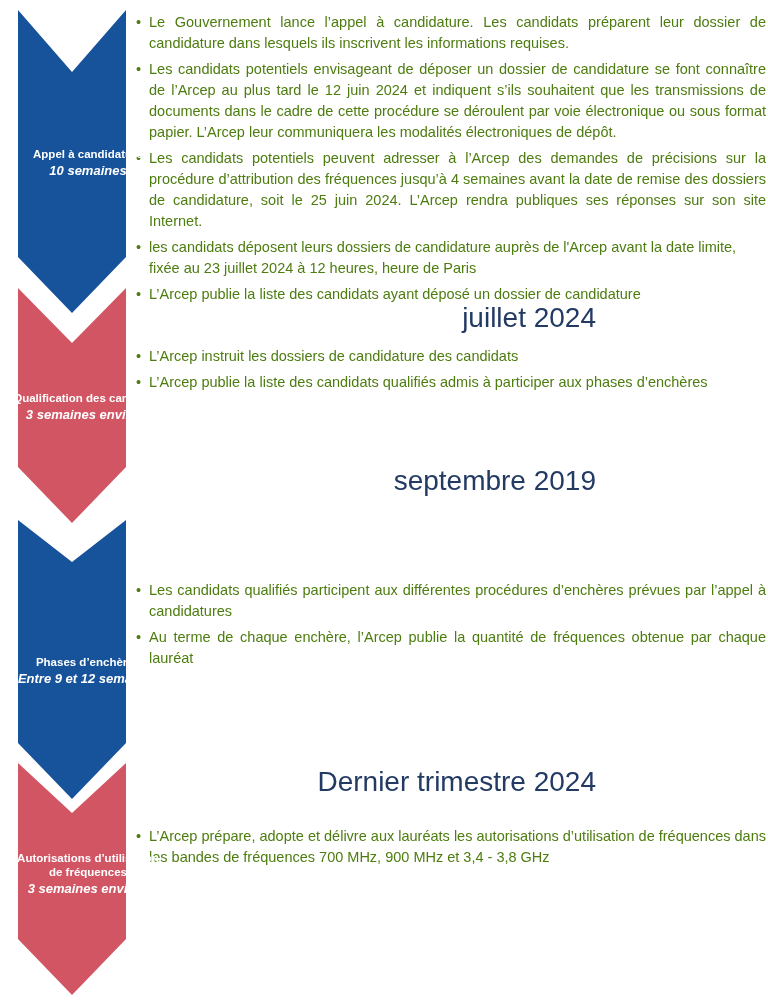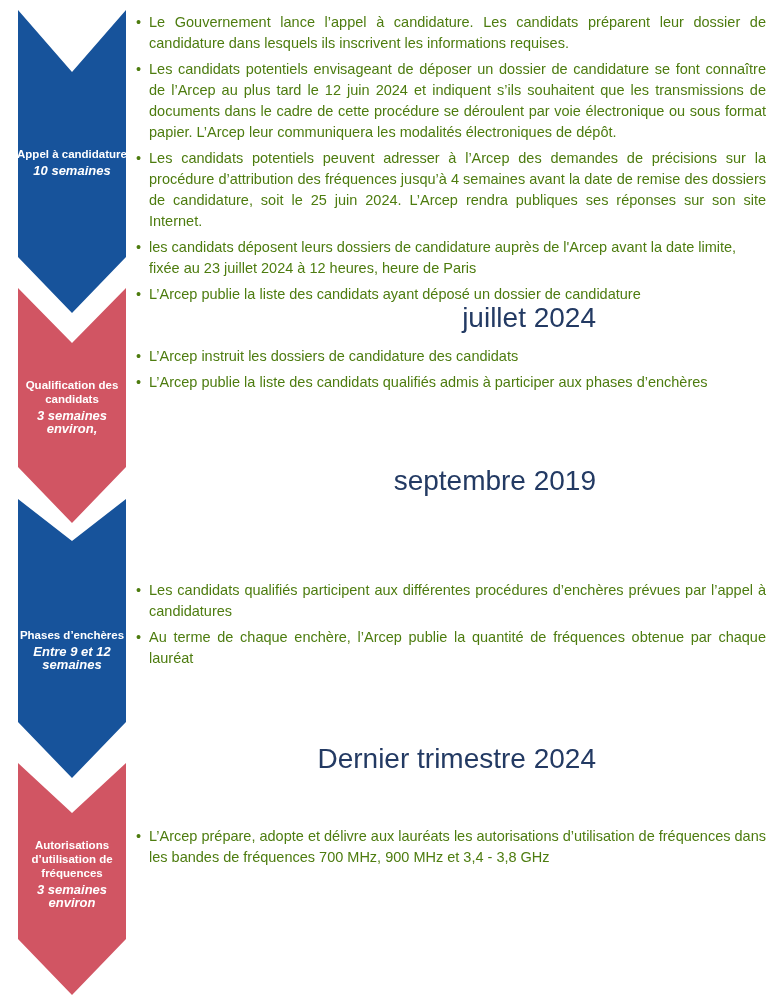--- a/index.html
+++ b/index.html
@@ -1,24 +1,24 @@
 <!DOCTYPE html>
 <html><head>
 <meta charset="utf-8">
 <style>
   html,body { margin:0; padding:0; background:#ffffff; }
   #canvas {
     position:relative; width:768px; height:1002px; background:#ffffff;
     font-family:"Liberation Sans", sans-serif; overflow:hidden;
   }
   
-  .chevron { position:absolute; left:18px; width:108px; }
+  .chevron { position:absolute; left:18px; width:108px;padding-left:32px; }
   #chev1 { top:10px;  height:303px; }
   #chev2 { top:288px; height:235px; }
-  #chev3 { top:499px; height:279px; }
+  #chev3 { top:520px; height:279px; }
   #chev4 { top:763px; height:232px; }
   .chevron svg { position:absolute; left:0; top:0; }
   .stage-label {
     position:absolute; left:-6px; right:-6px; top:50%; transform:translateY(-50%);
     text-align:center; color:#ffffff; z-index:2;
   }
   #chev3 .stage-label { top:calc(50% + 10px); }
   #chev4 .stage-label { top:calc(50% - 6px); }
   .stage-title { font-weight:bold; font-size:11.5px; line-height:14px; }
   #chev1 .stage-title { white-space:nowrap; }
@@ -34,21 +34,21 @@
     font-size:14.5px; line-height:21px; color:#4d7c0f;
   }
   .bullet::before { content:"\2022"; position:absolute; left:0; top:0; }
   .bullet.justify { text-align:justify; }
   .milestone {
     position:absolute; left:136px; width:460px; text-align:right;
     font-size:28px; line-height:36px; color:#233A63;
   }
   #milestone1 { top:300px; }
   #milestone2 { top:463px; }
-  #milestone3 { top:741px; }
+  #milestone3 { top:764px; }
 </style>
 </head>
 <body>
 
 <div id="canvas">
 
   <div class="chevron" id="chev1">
     <svg width="108" height="303" viewBox="0 0 108 303">
       <polygon points="0,0 54,62 108,0 108,247 54,303 0,247" fill="#17539B"></polygon>
     </svg>

